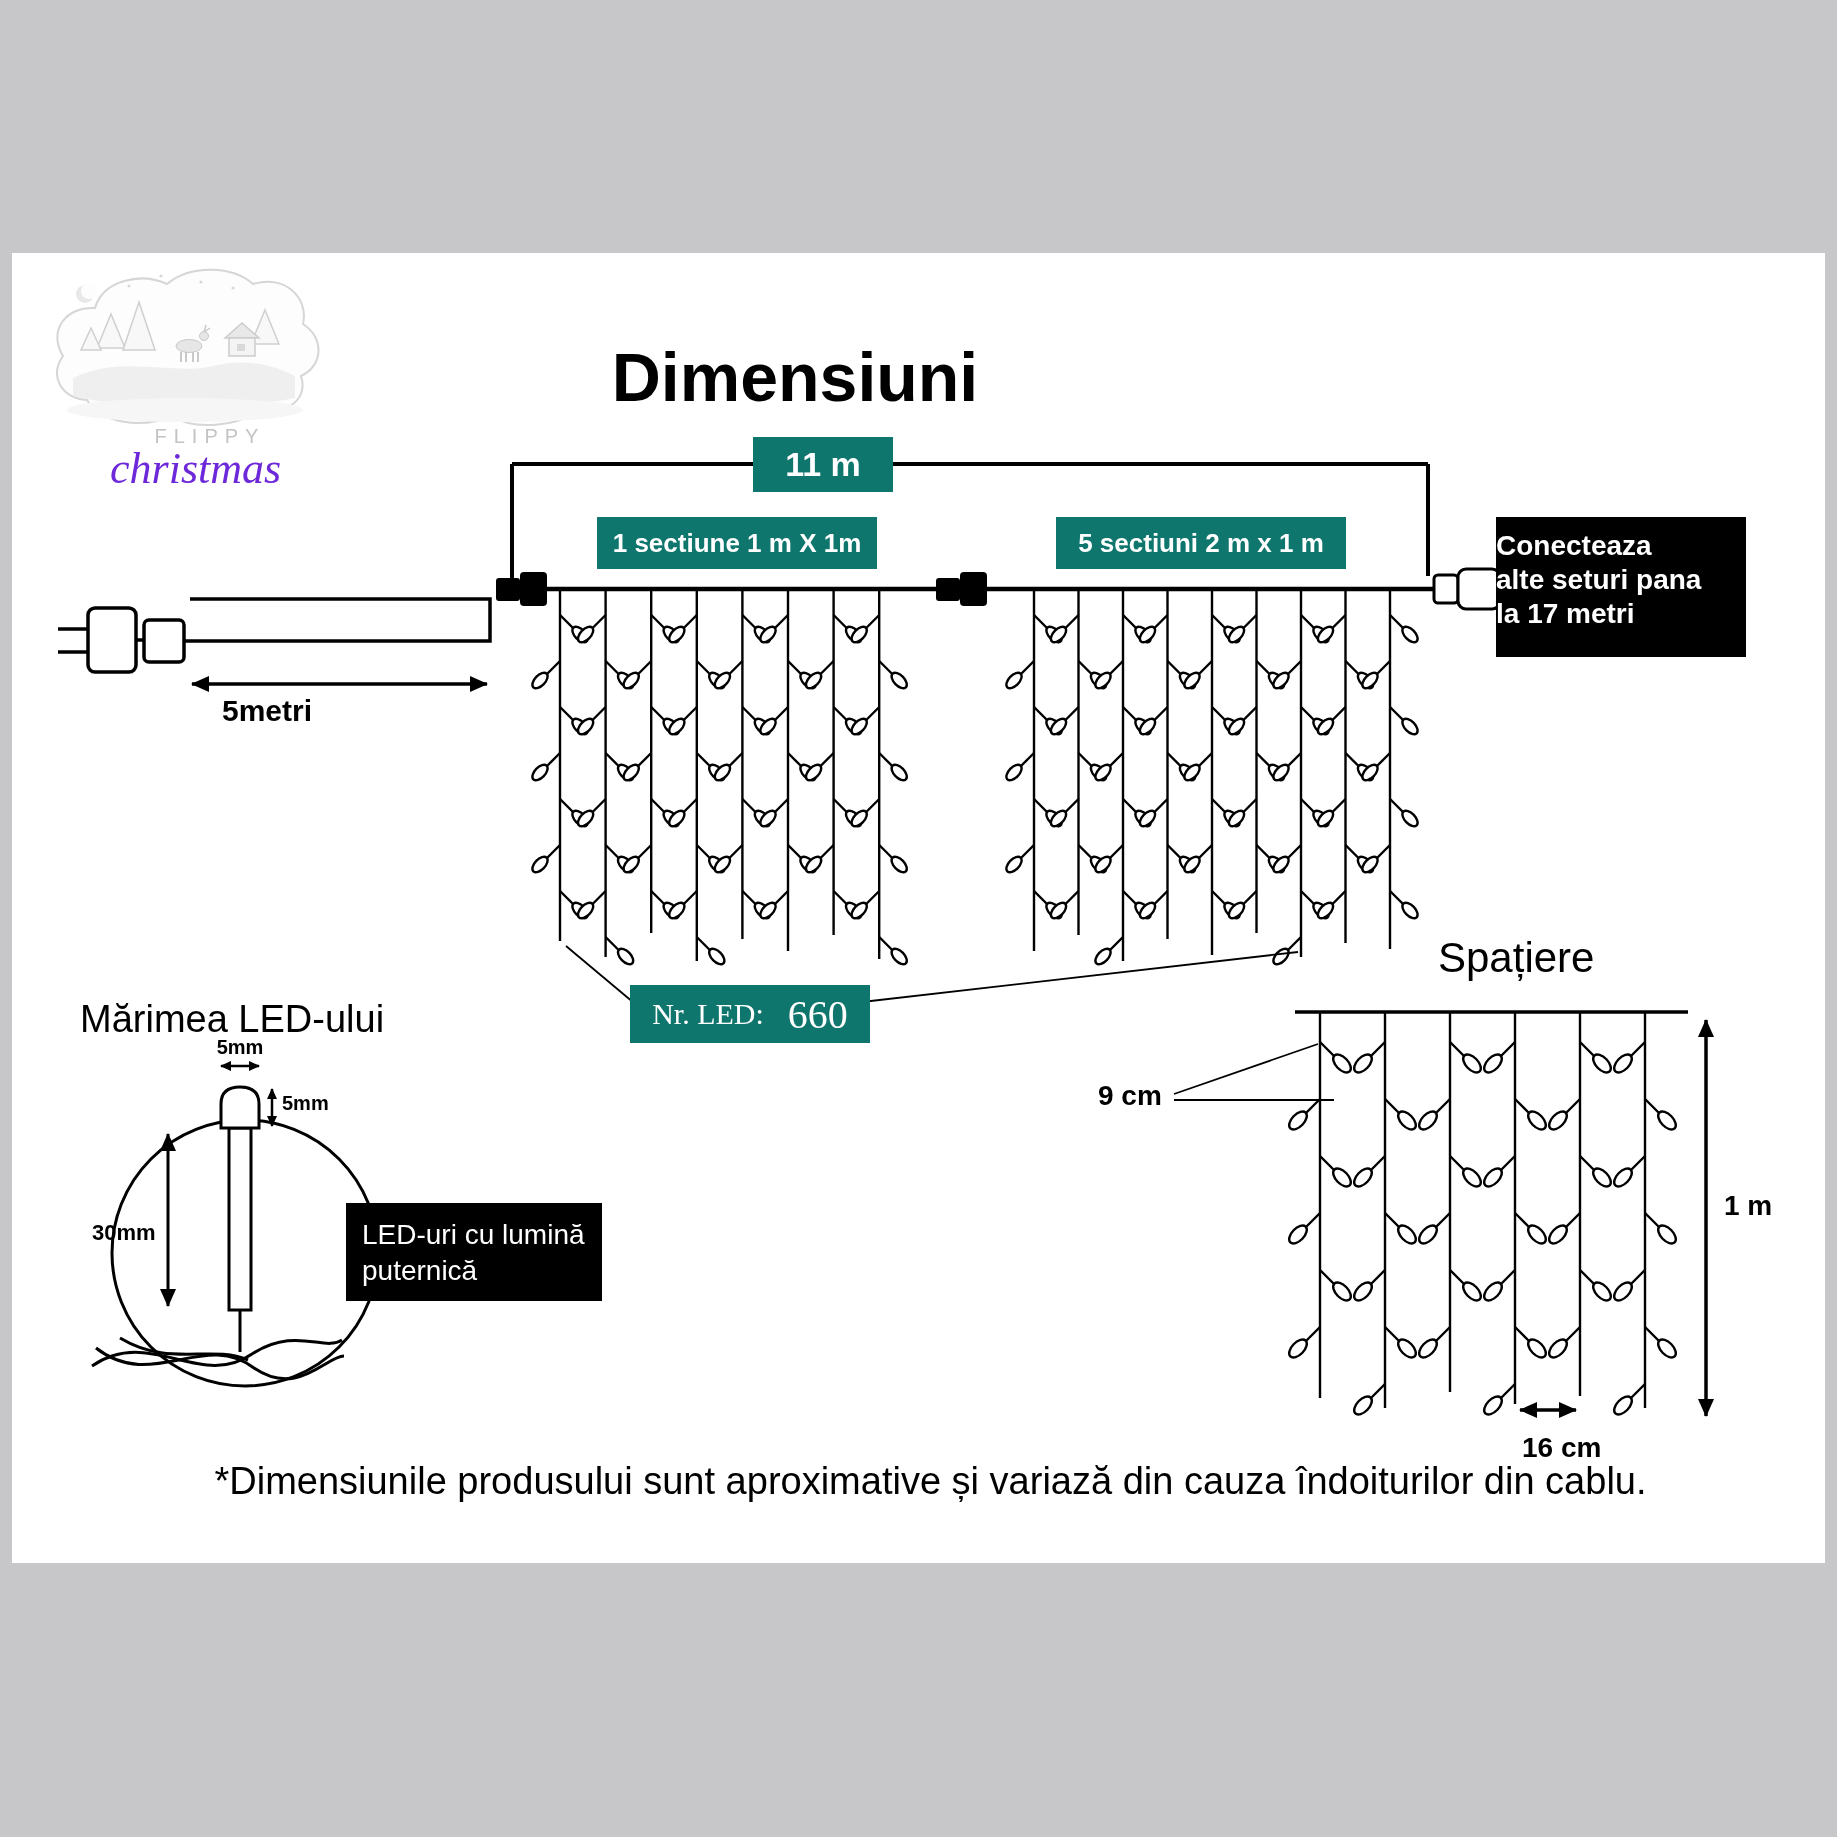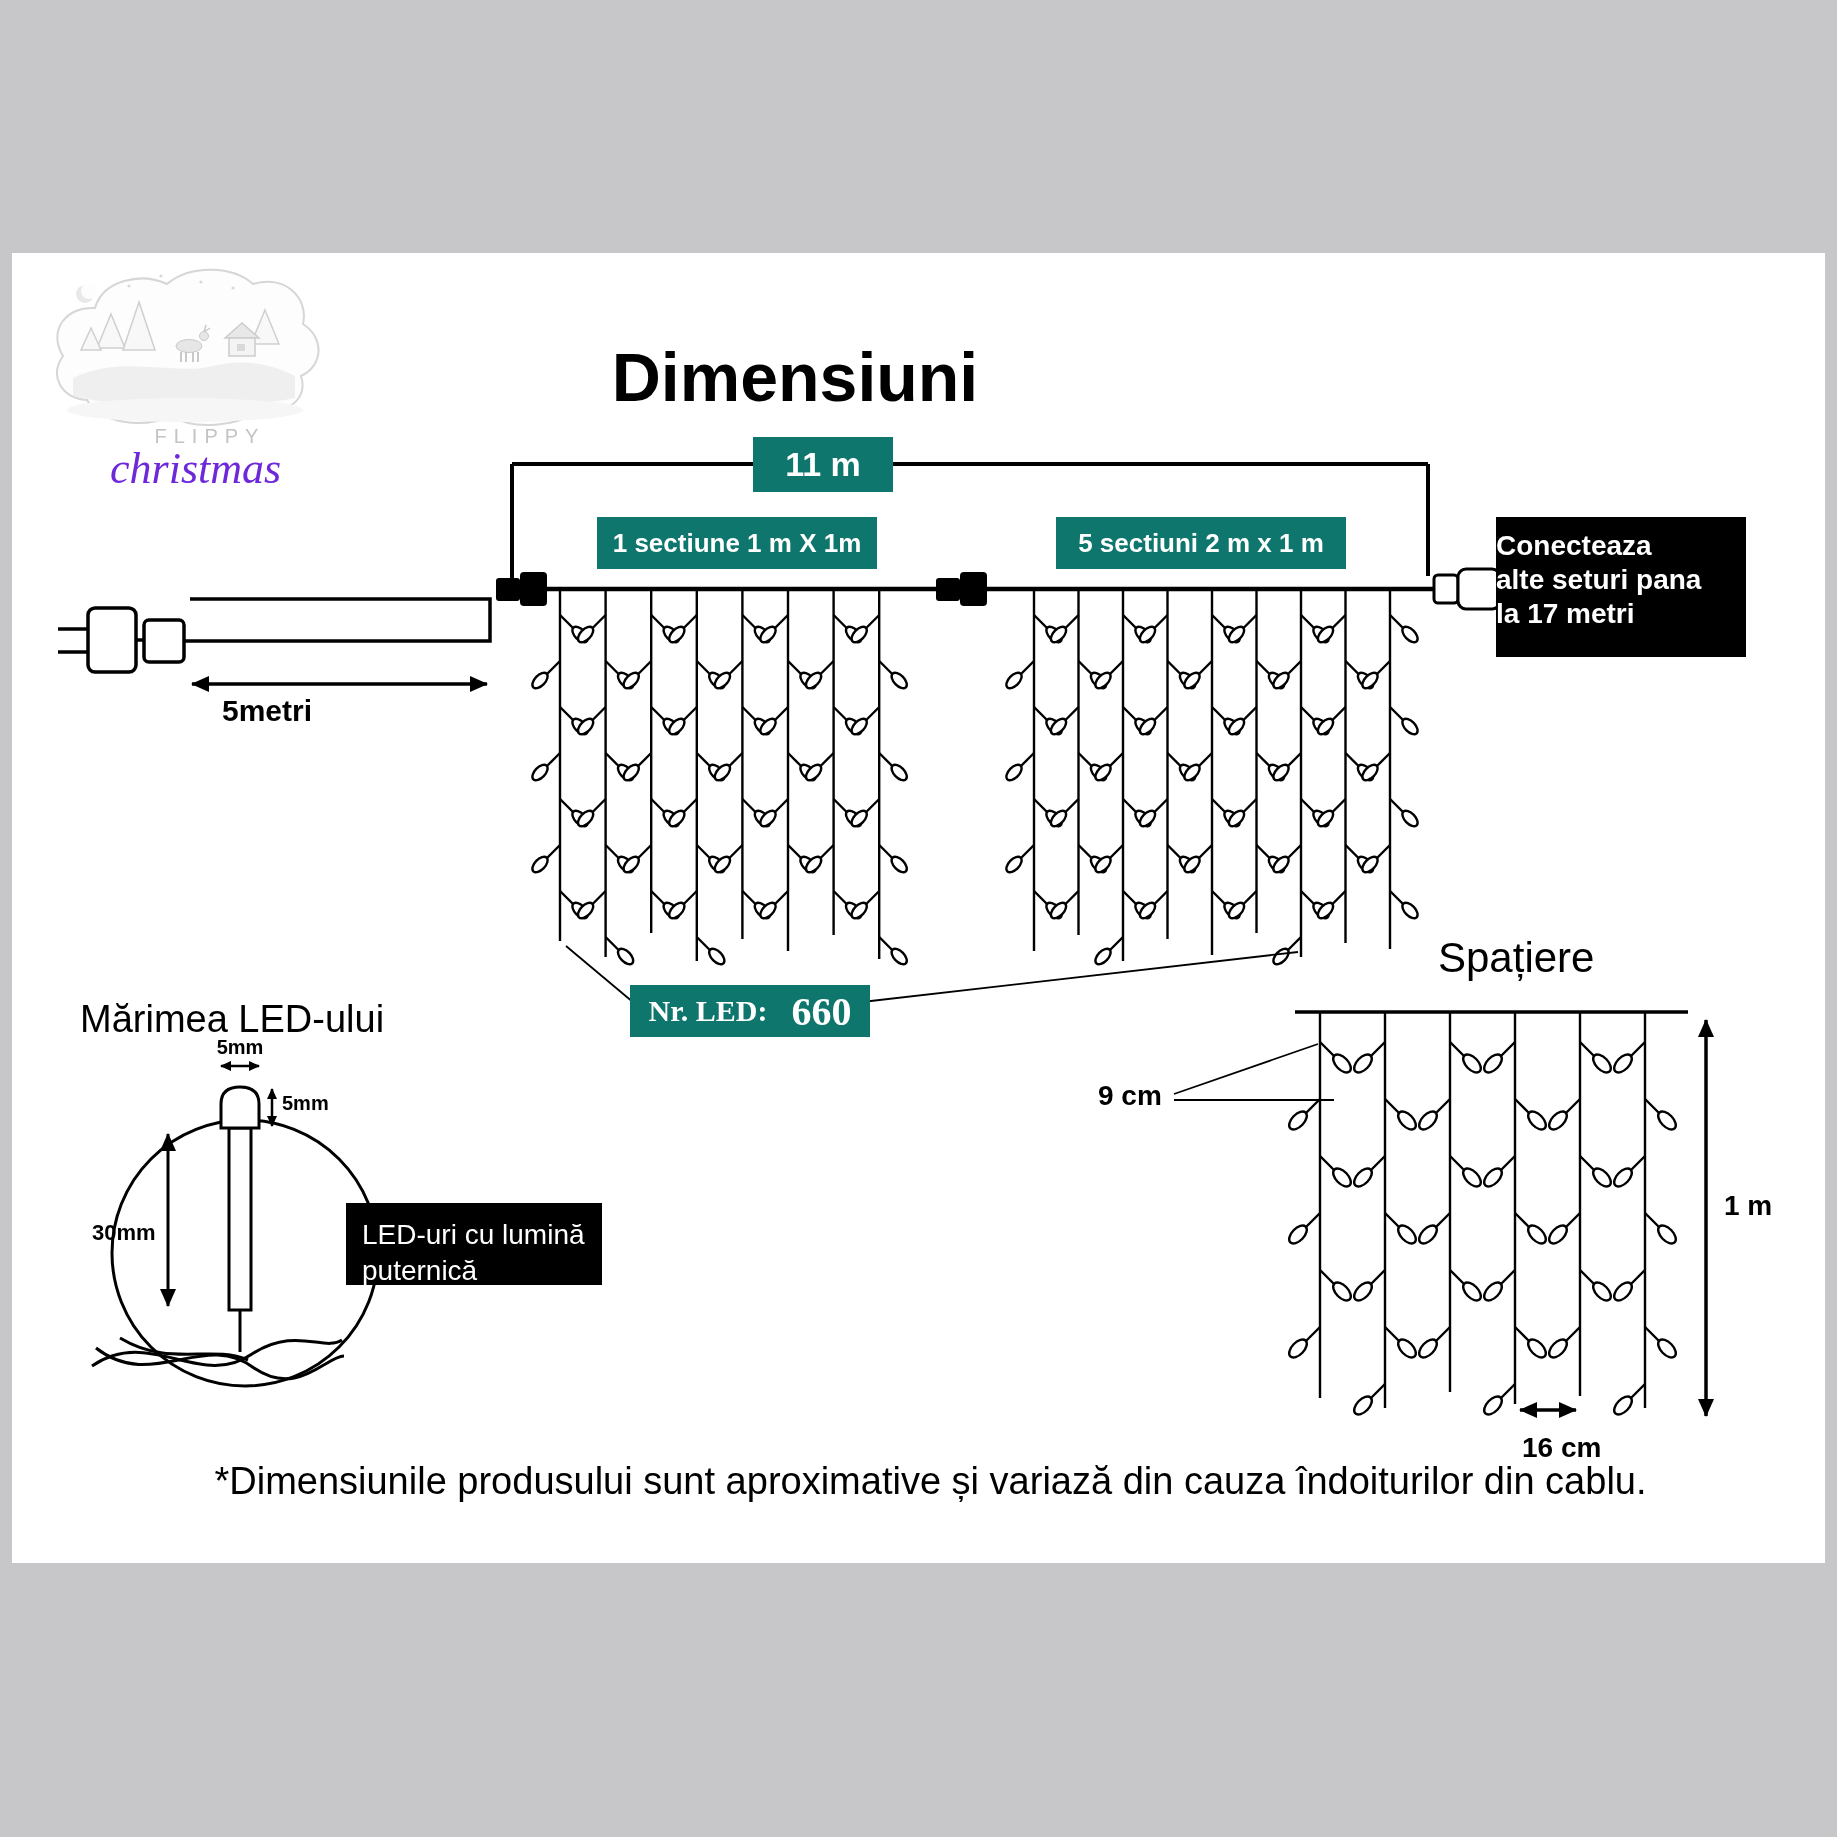--- a/index.html
+++ b/index.html
@@ -8,32 +8,32 @@
   .panel{position:absolute;left:12px;top:253px;width:1813px;height:1310px;background:#ffffff;z-index:1}
   #svg-overlay{position:absolute;left:0;top:0;width:1837px;height:1837px;z-index:2}
   .txt{position:absolute;color:#000;z-index:3;white-space:nowrap}
   .badge{position:absolute;background:#0f766e;color:#fff;font-weight:bold;display:flex;align-items:center;justify-content:center;text-align:center;z-index:3}
   .title{left:585px;top:338px;width:420px;text-align:center;font-size:68px;font-weight:bold}
   .b-11m{left:753px;top:437px;width:140px;height:55px;font-size:34px}
   .b-sec1{left:597px;top:517px;width:280px;height:52px;font-size:26px}
   .b-sec2{left:1056px;top:517px;width:290px;height:52px;font-size:26px}
   .note-box{position:absolute;left:1496px;top:517px;width:250px;height:140px;background:#000;color:#fff;font-weight:bold;font-size:28px;line-height:1.22;padding:12px 0;z-index:3}
   .lbl-5metri{left:222px;top:694px;font-size:30px;font-weight:bold}
-  .b-nrled{left:630px;top:985px;width:240px;height:52px;font-family:"Liberation Serif",serif;font-weight:bold;gap:24px}
+  .b-nrled{left:630px;top:985px;width:240px;height:58px;font-family:"Liberation Serif",serif;font-weight:normal;gap:24px}
   .b-nrled .nl-label{font-size:30px}
   .b-nrled .nl-value{font-size:40px}
   .lbl-spatiere{left:1438px;top:934px;font-size:42px}
   .lbl-9cm{left:1098px;top:1080px;font-size:28px;font-weight:bold}
   .lbl-1m{left:1724px;top:1190px;font-size:28px;font-weight:bold}
   .lbl-16cm{left:1522px;top:1432px;font-size:28px;font-weight:bold}
   .lbl-marimea{left:80px;top:998px;font-size:38px}
   .lbl-5mm-w{left:212px;top:1036px;width:56px;text-align:center;font-size:20px;font-weight:bold}
   .lbl-5mm-h{left:282px;top:1092px;font-size:20px;font-weight:bold}
   .lbl-30mm{left:92px;top:1220px;font-size:22px;font-weight:bold}
-  .callout-box{position:absolute;left:346px;top:1203px;width:256px;height:82px;background:#000;color:#fff;font-size:28px;line-height:1.3;padding:14px 16px;z-index:3}
+  .callout-box{position:absolute;left:346px;top:1203px;width:256px;height:98px;background:#000;color:#fff;font-size:28px;line-height:1.3;padding:14px 16px;z-index:3}
   .footnote{left:12px;top:1460px;width:1837px;text-align:center;font-size:38px;white-space:normal}
   .logo{position:absolute;left:35px;top:260px;width:300px;height:260px;z-index:3}
   .logo svg{position:absolute;left:0;top:0}
   .logo .brand-top{position:absolute;left:115px;top:165px;width:120px;text-align:center;font-size:20px;letter-spacing:7px;color:#c3c3c3}
   .logo .brand-script{position:absolute;left:75px;top:183px;width:220px;text-align:left;font-family:"Liberation Serif",serif;font-style:italic;font-size:44px;color:#6d28d9}
 </style>
 </head>
 <body>
 
 <div id="app">

